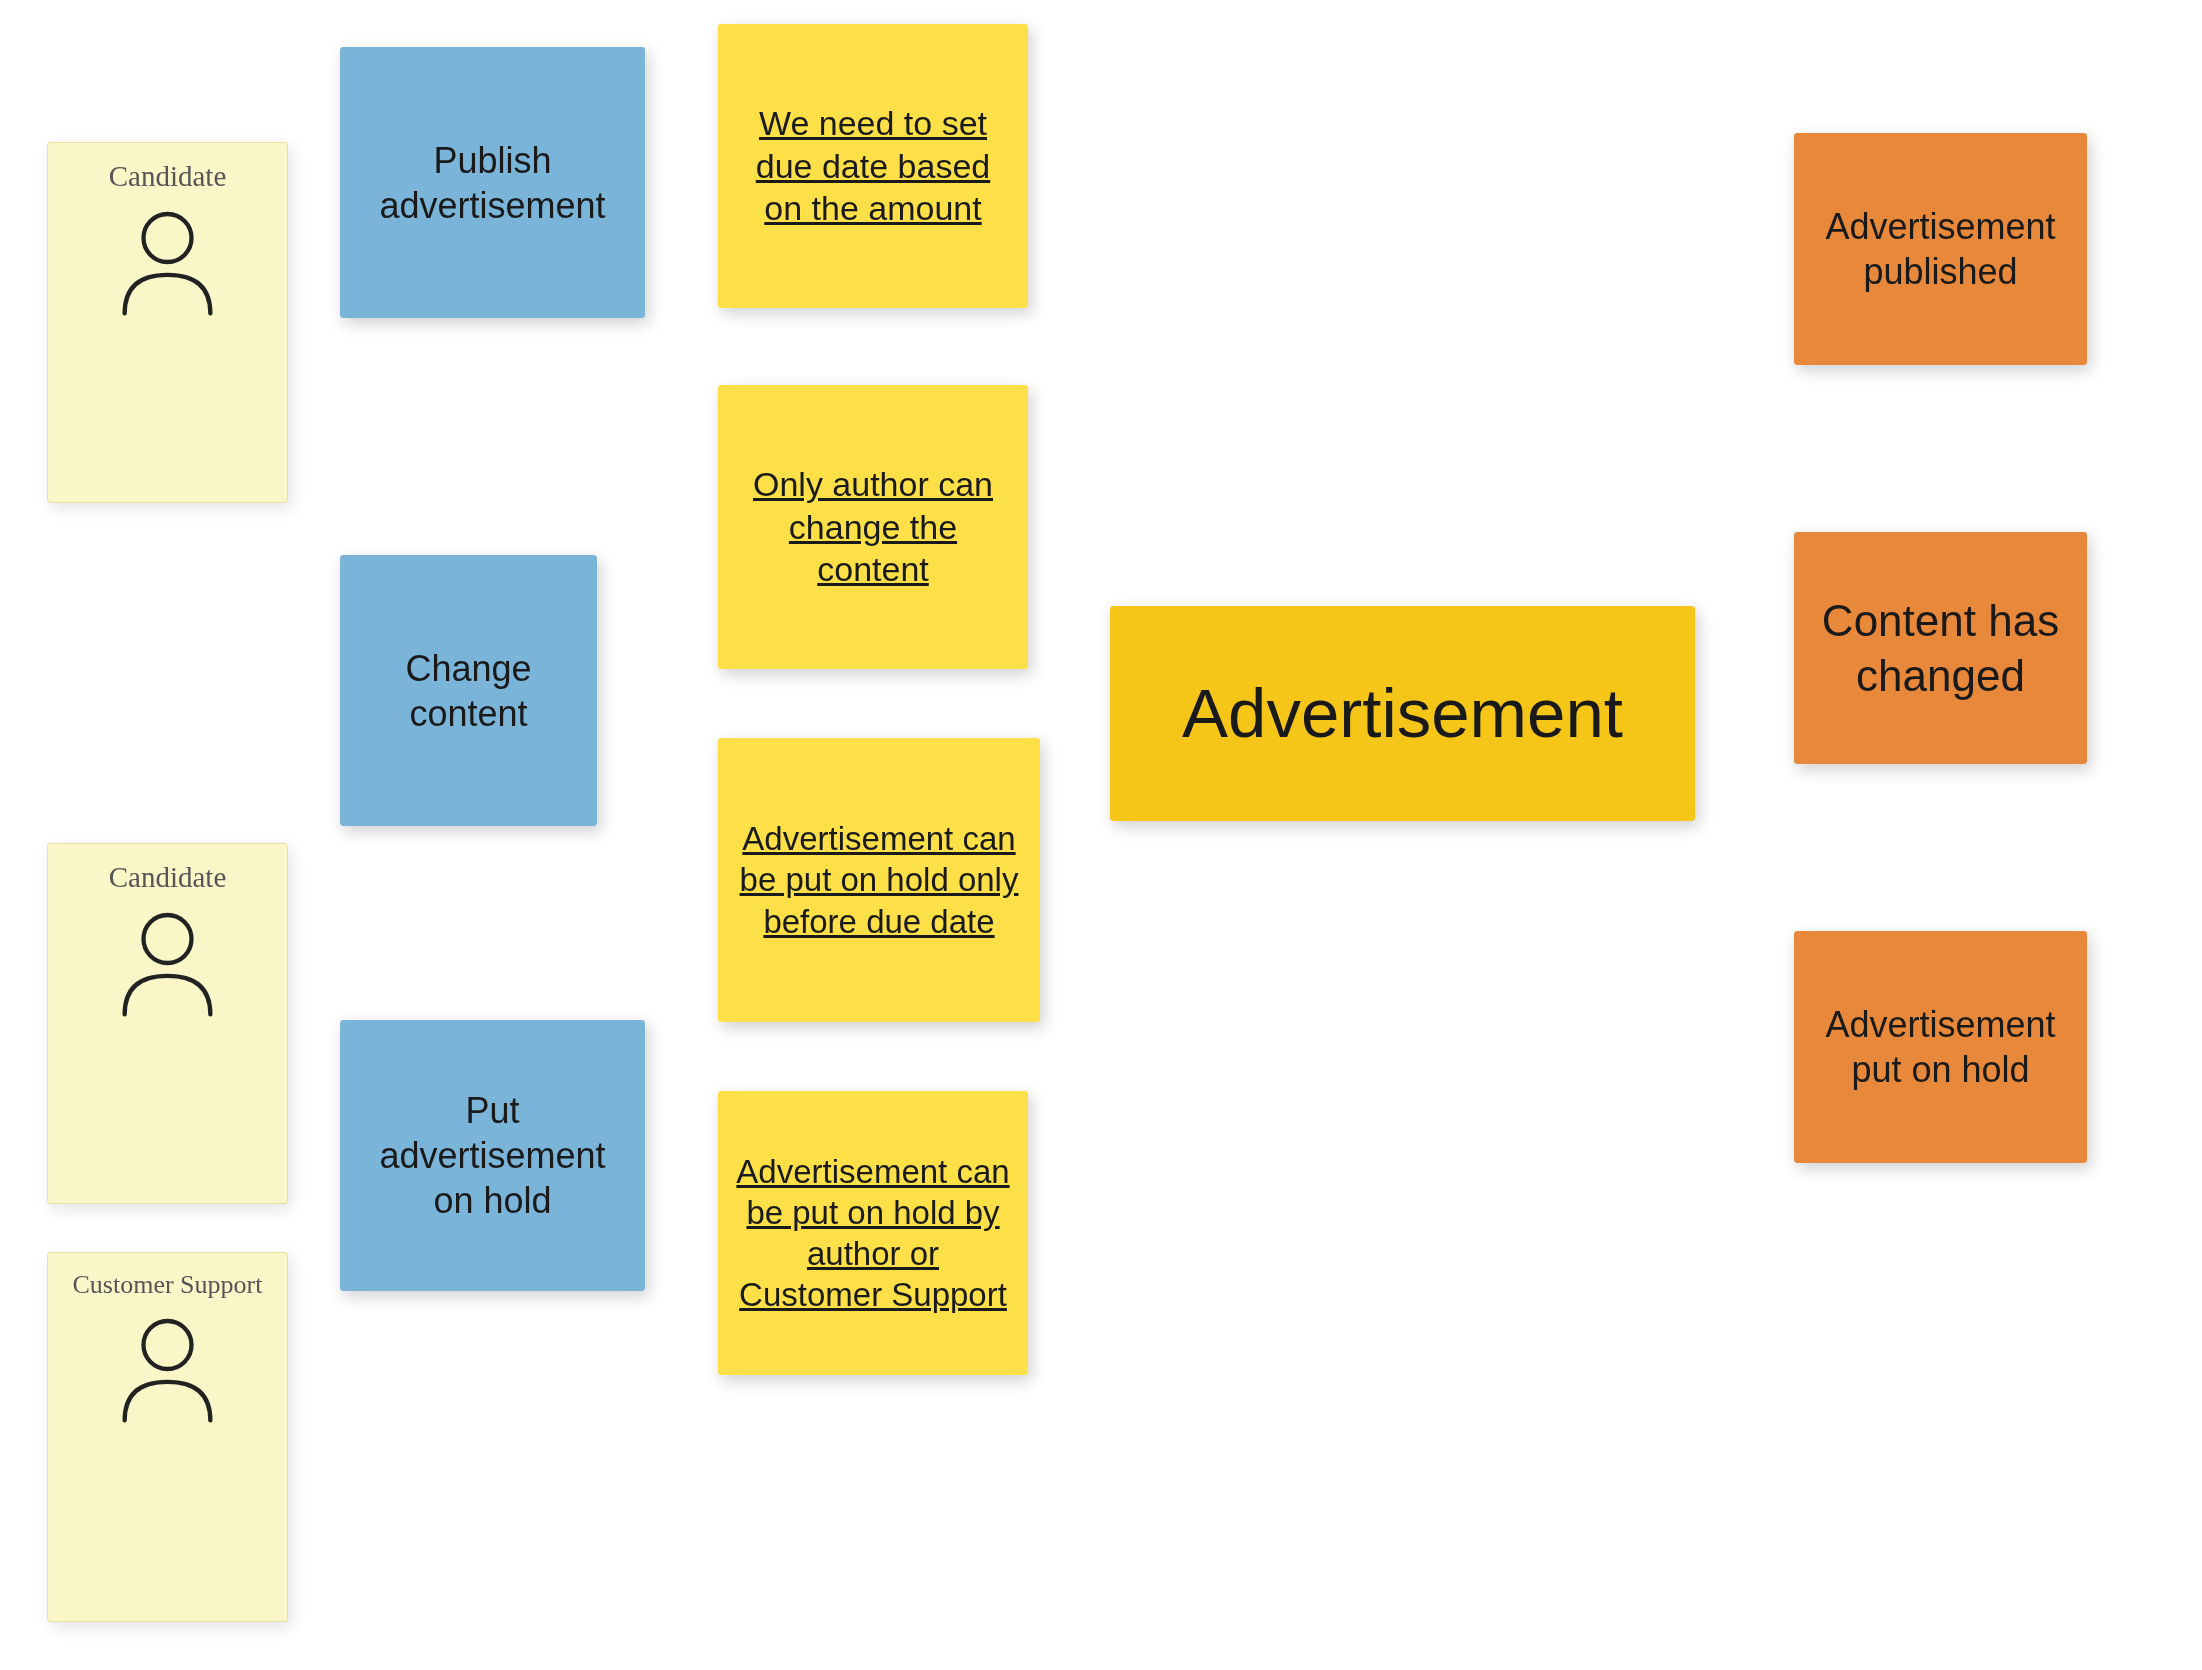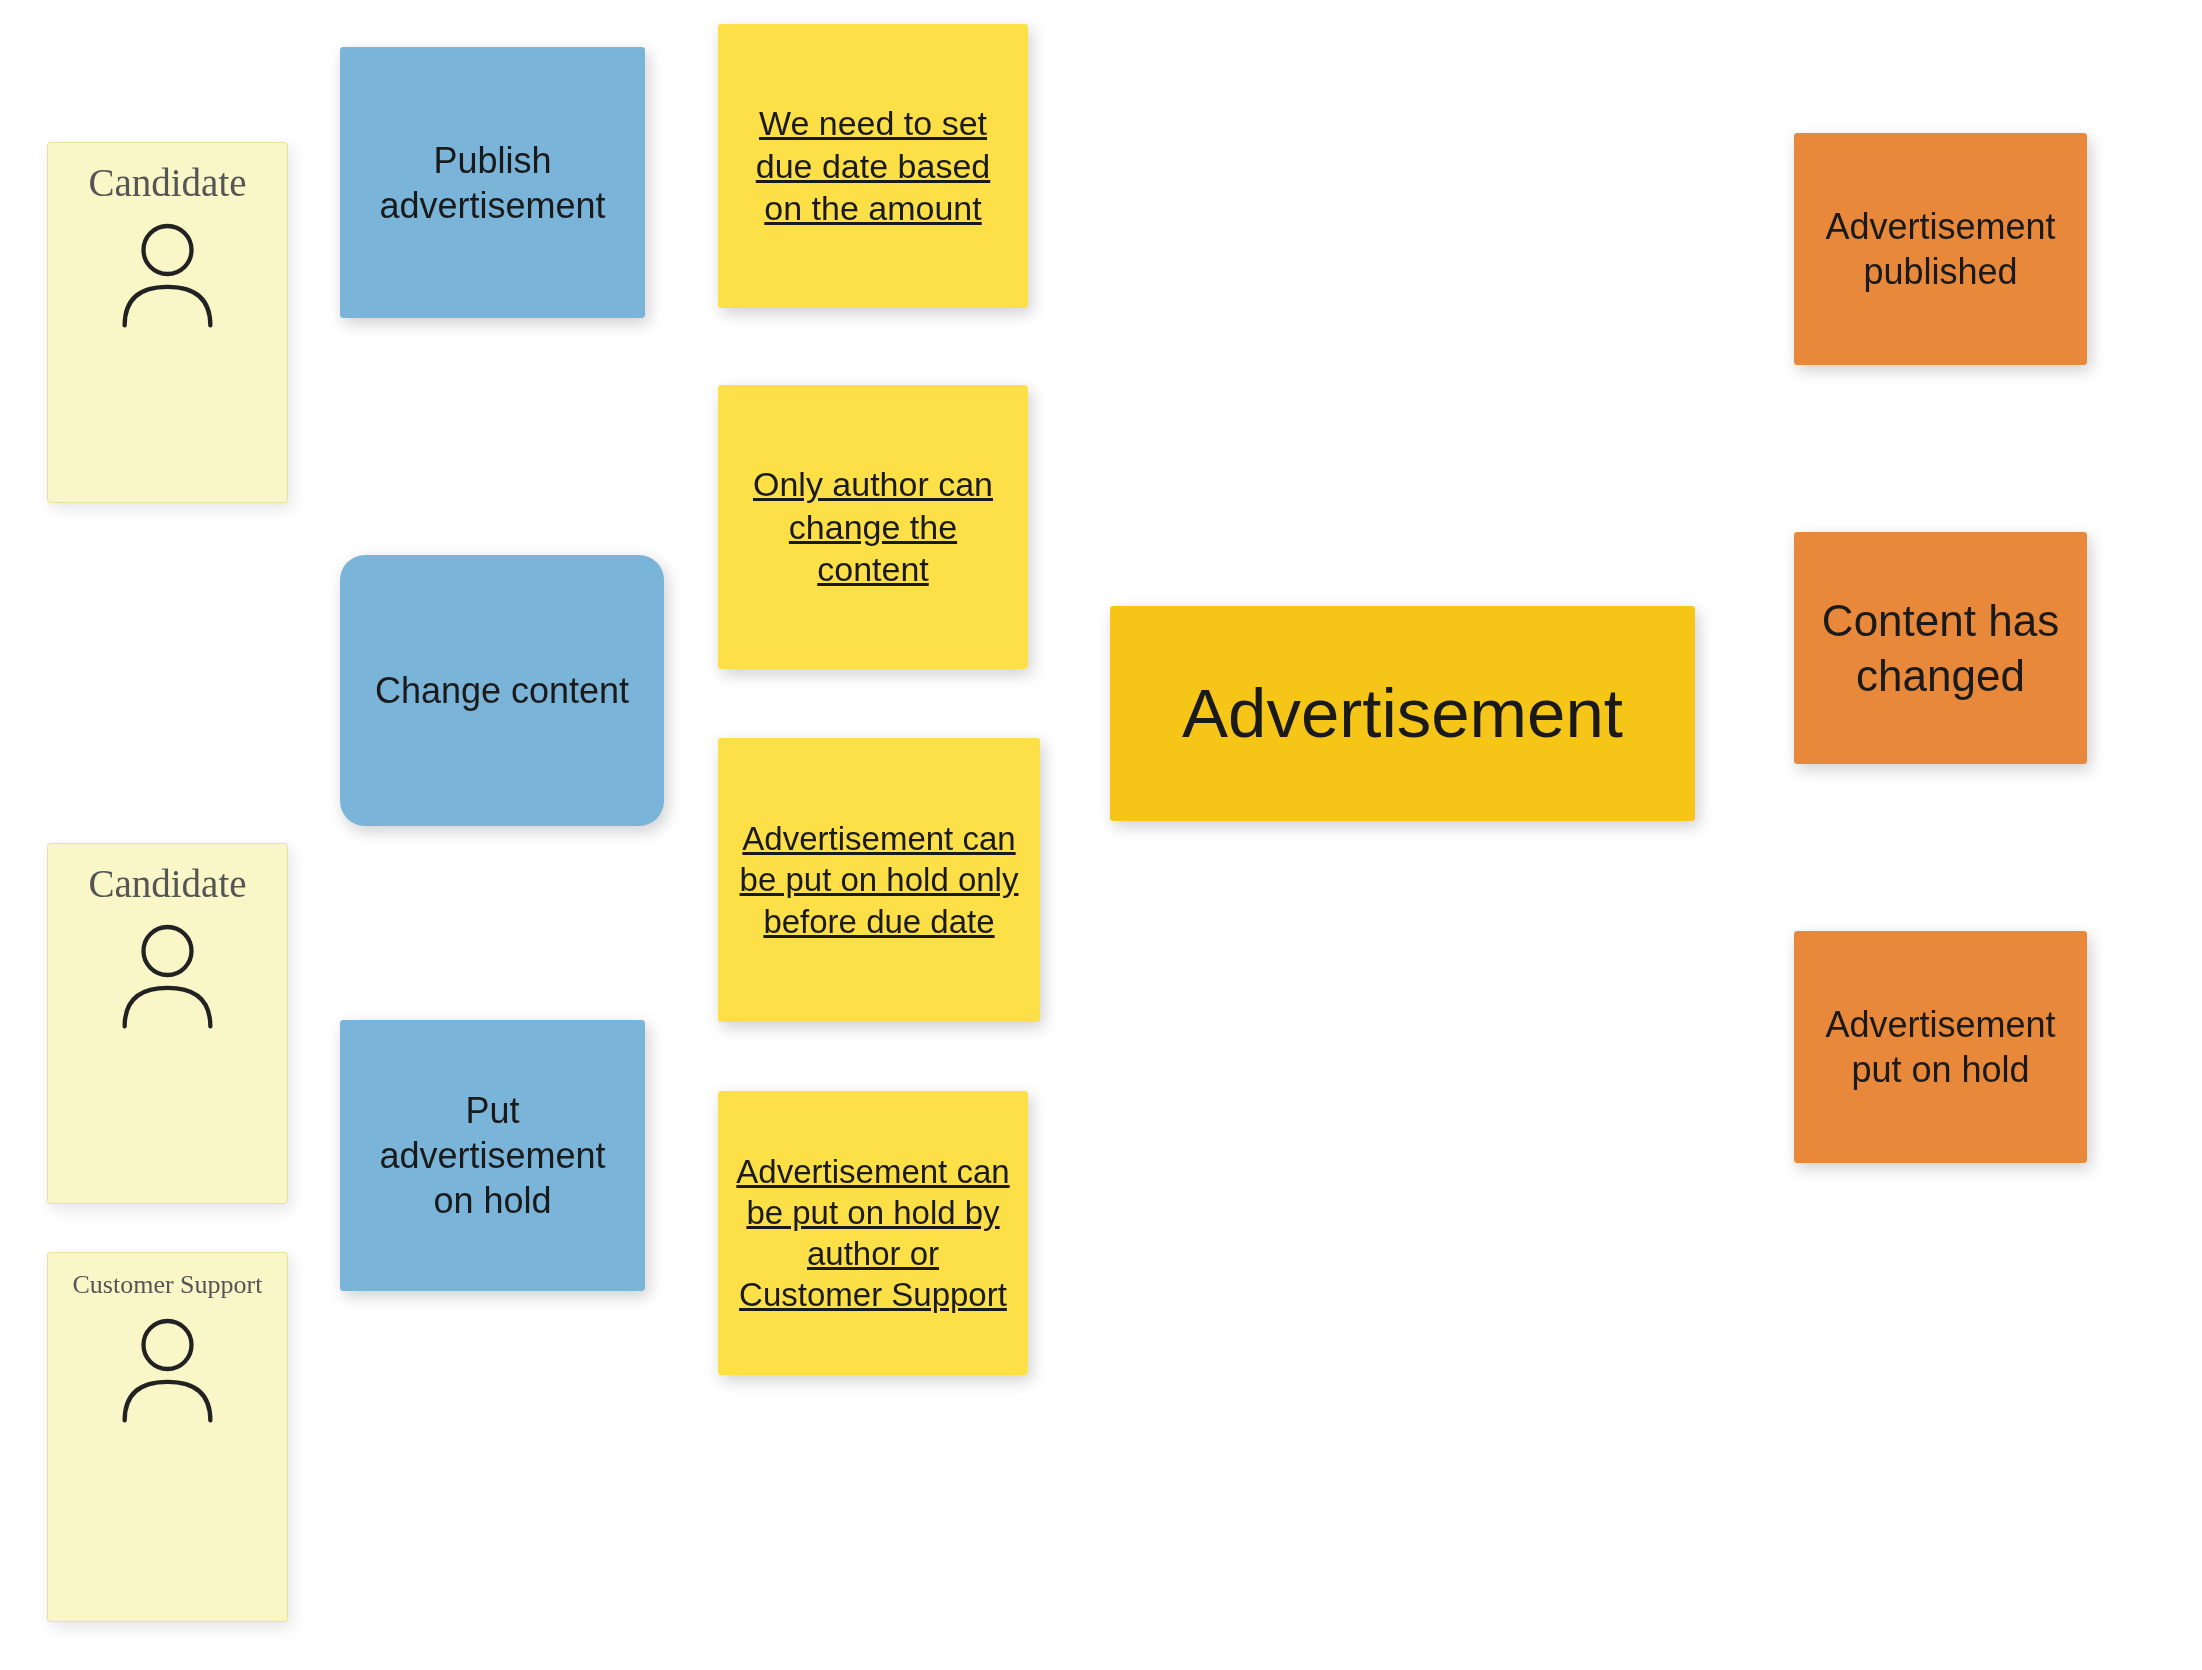--- a/index.html
+++ b/index.html
@@ -60,21 +60,21 @@
       position: absolute;
       display: flex;
       flex-direction: column;
       align-items: center;
       justify-content: flex-start;
       padding-top: 10.3px;
     }
 
     .actor-label {
       font-family: 'Brush Script MT', 'Segoe Script', cursive;
-      font-size: 39px;
+      font-size: 29px;
       color: #555;
       margin-bottom: 8.6px;
     }
 
     .person-icon {
       width: 103px;
       height: 120px;
     }
 
     
@@ -120,21 +120,21 @@
     <svg class="person-icon" viewBox="0 0 120 140" fill="none" xmlns="http://www.w3.org/2000/svg">
       <circle cx="60" cy="42" r="28" stroke="#222" stroke-width="5" fill="none"></circle>
       <path d="M10 130 Q10 85 60 85 Q110 85 110 130" stroke="#222" stroke-width="5" fill="none" stroke-linecap="round"></path>
     </svg>
   </div>
 
   <div class="note note-blue" style="top:47px; left:340px; width:305px; height:271px; font-size:36px;">
     <span>Publish advertisement</span>
   </div>
 
-  <div class="note note-blue" style="top:555px; left:340px; width:324px; height:271px; font-size:36px;border-radius:25px;">
+  <div class="note note-blue" style="top:555px; left:340px; width:257px; height:271px; font-size:36px;">
     <span>Change content</span>
   </div>
 
   <div class="note note-blue" style="top:1020px; left:340px; width:305px; height:271px; font-size:36px;">
     <span>Put advertisement on hold</span>
   </div>
 
   <div class="note note-yellow" style="top:24px; left:718px; width:310px; height:284px; font-size:34px;">
     <span>We need to set due date based on the amount</span>
   </div>

